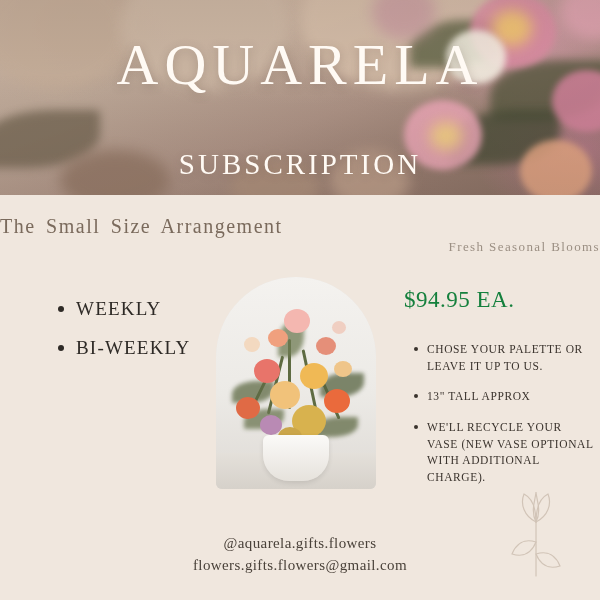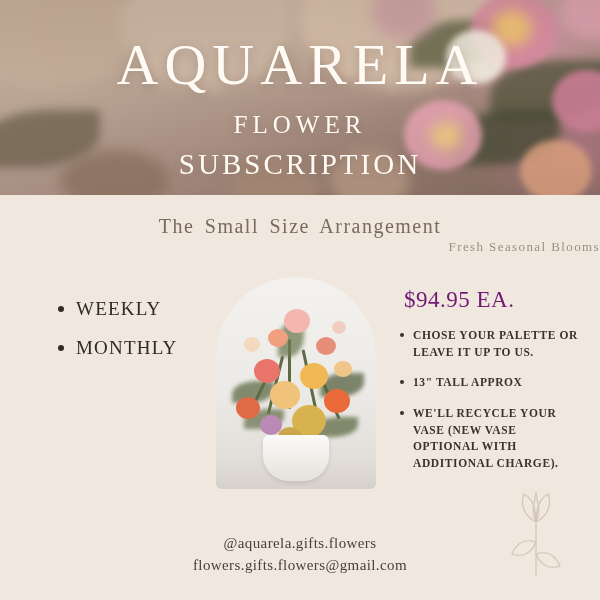--- a/index.html
+++ b/index.html
@@ -97,21 +97,21 @@
     position: absolute;
     top: 195px; left: 0;
     width: 600px;
     height: 405px;
     background: #f0e7de;
   }
   .headline {
     position: absolute;
     top: 20px;
     left: 0; right: 0;
-    text-align: center;
+    text-align: left;
     color: #7a6a5c;
     font-size: 20px;
     letter-spacing: 1.5px;
     word-spacing: 4px;
   }
   .subhead {
     position: absolute;
     top: 44px;
     left: 0; right: 0;
     text-align: right;
@@ -183,33 +183,32 @@
     position: absolute;
     background: #5e6b42;
     border-radius: 2px;
   }
 
   
   .price {
     position: absolute;
     left: 404px;
     top: 92px;
-    color: #701a75;
+    color: #15803d;
     font-size: 23px;
     letter-spacing: 0.5px;
   }
   .features {
     position: absolute;
     left: 400px;
     top: 132px;
     width: 180px;
-    margin: 0;
+    margin: 14px;
     padding: 0;
     list-style: none;
-    font-weight: bold;
   }
   .features li {
     position: relative;
     color: #3a332d;
     font-size: 11.5px;
     line-height: 1.45;
     letter-spacing: 0.6px;
     padding-left: 13px;
     margin-bottom: 14px;
   }
@@ -269,32 +268,31 @@
     <div class="blob sharp" style="left:520px; top:140px; width:72px; height:62px; background:#e0a27f;"></div>
     <div class="blob sharp" style="left:446px; top:30px;  width:60px; height:54px; background:#f3efe2;"></div>
     <div class="blob" style="left:560px; top:-20px; width:70px; height:60px; background:#dda0ae;"></div>
     <div class="blob" style="left:372px; top:-16px; width:64px; height:56px; background:#c69a9e;"></div>
     <div class="blob" style="left:330px; top:150px; width:80px; height:60px; background:#b99b87;"></div>
     <div class="blob" style="left:230px; top:158px; width:90px; height:56px; background:#a98c78;"></div>
     <div class="blob" style="left:60px;  top:150px; width:110px; height:60px; background:#8e7362;"></div>
     <div class="hero-veil"></div>
 
     <div class="brand">AQUARELA</div>
-    <div class="sub1">FLOWER</div>
     <div class="sub2">SUBSCRIPTION</div>
   </div>
 
   <div class="body-area">
 
     <div class="headline">The  Small Size Arrangement</div>
     <div class="subhead">Fresh Seasonal Blooms</div>
 
     <ul class="freq-list">
       <li>WEEKLY</li>
-      <li>MONTHLY</li>
+      <li>BI-WEEKLY</li>
     </ul>
 
     <div class="arch">
       <div class="arch-bg"></div>
       <div class="table"></div>
 
       <div class="stem" style="left:72px; top:62px;  width:3px; height:70px;"></div>
       <div class="stem" style="left:58px; top:78px;  width:3px; height:60px; transform:rotate(14deg);"></div>
       <div class="stem" style="left:92px; top:72px;  width:3px; height:62px; transform:rotate(-12deg);"></div>
       <div class="stem" style="left:40px; top:96px;  width:3px; height:48px; transform:rotate(26deg);"></div>

